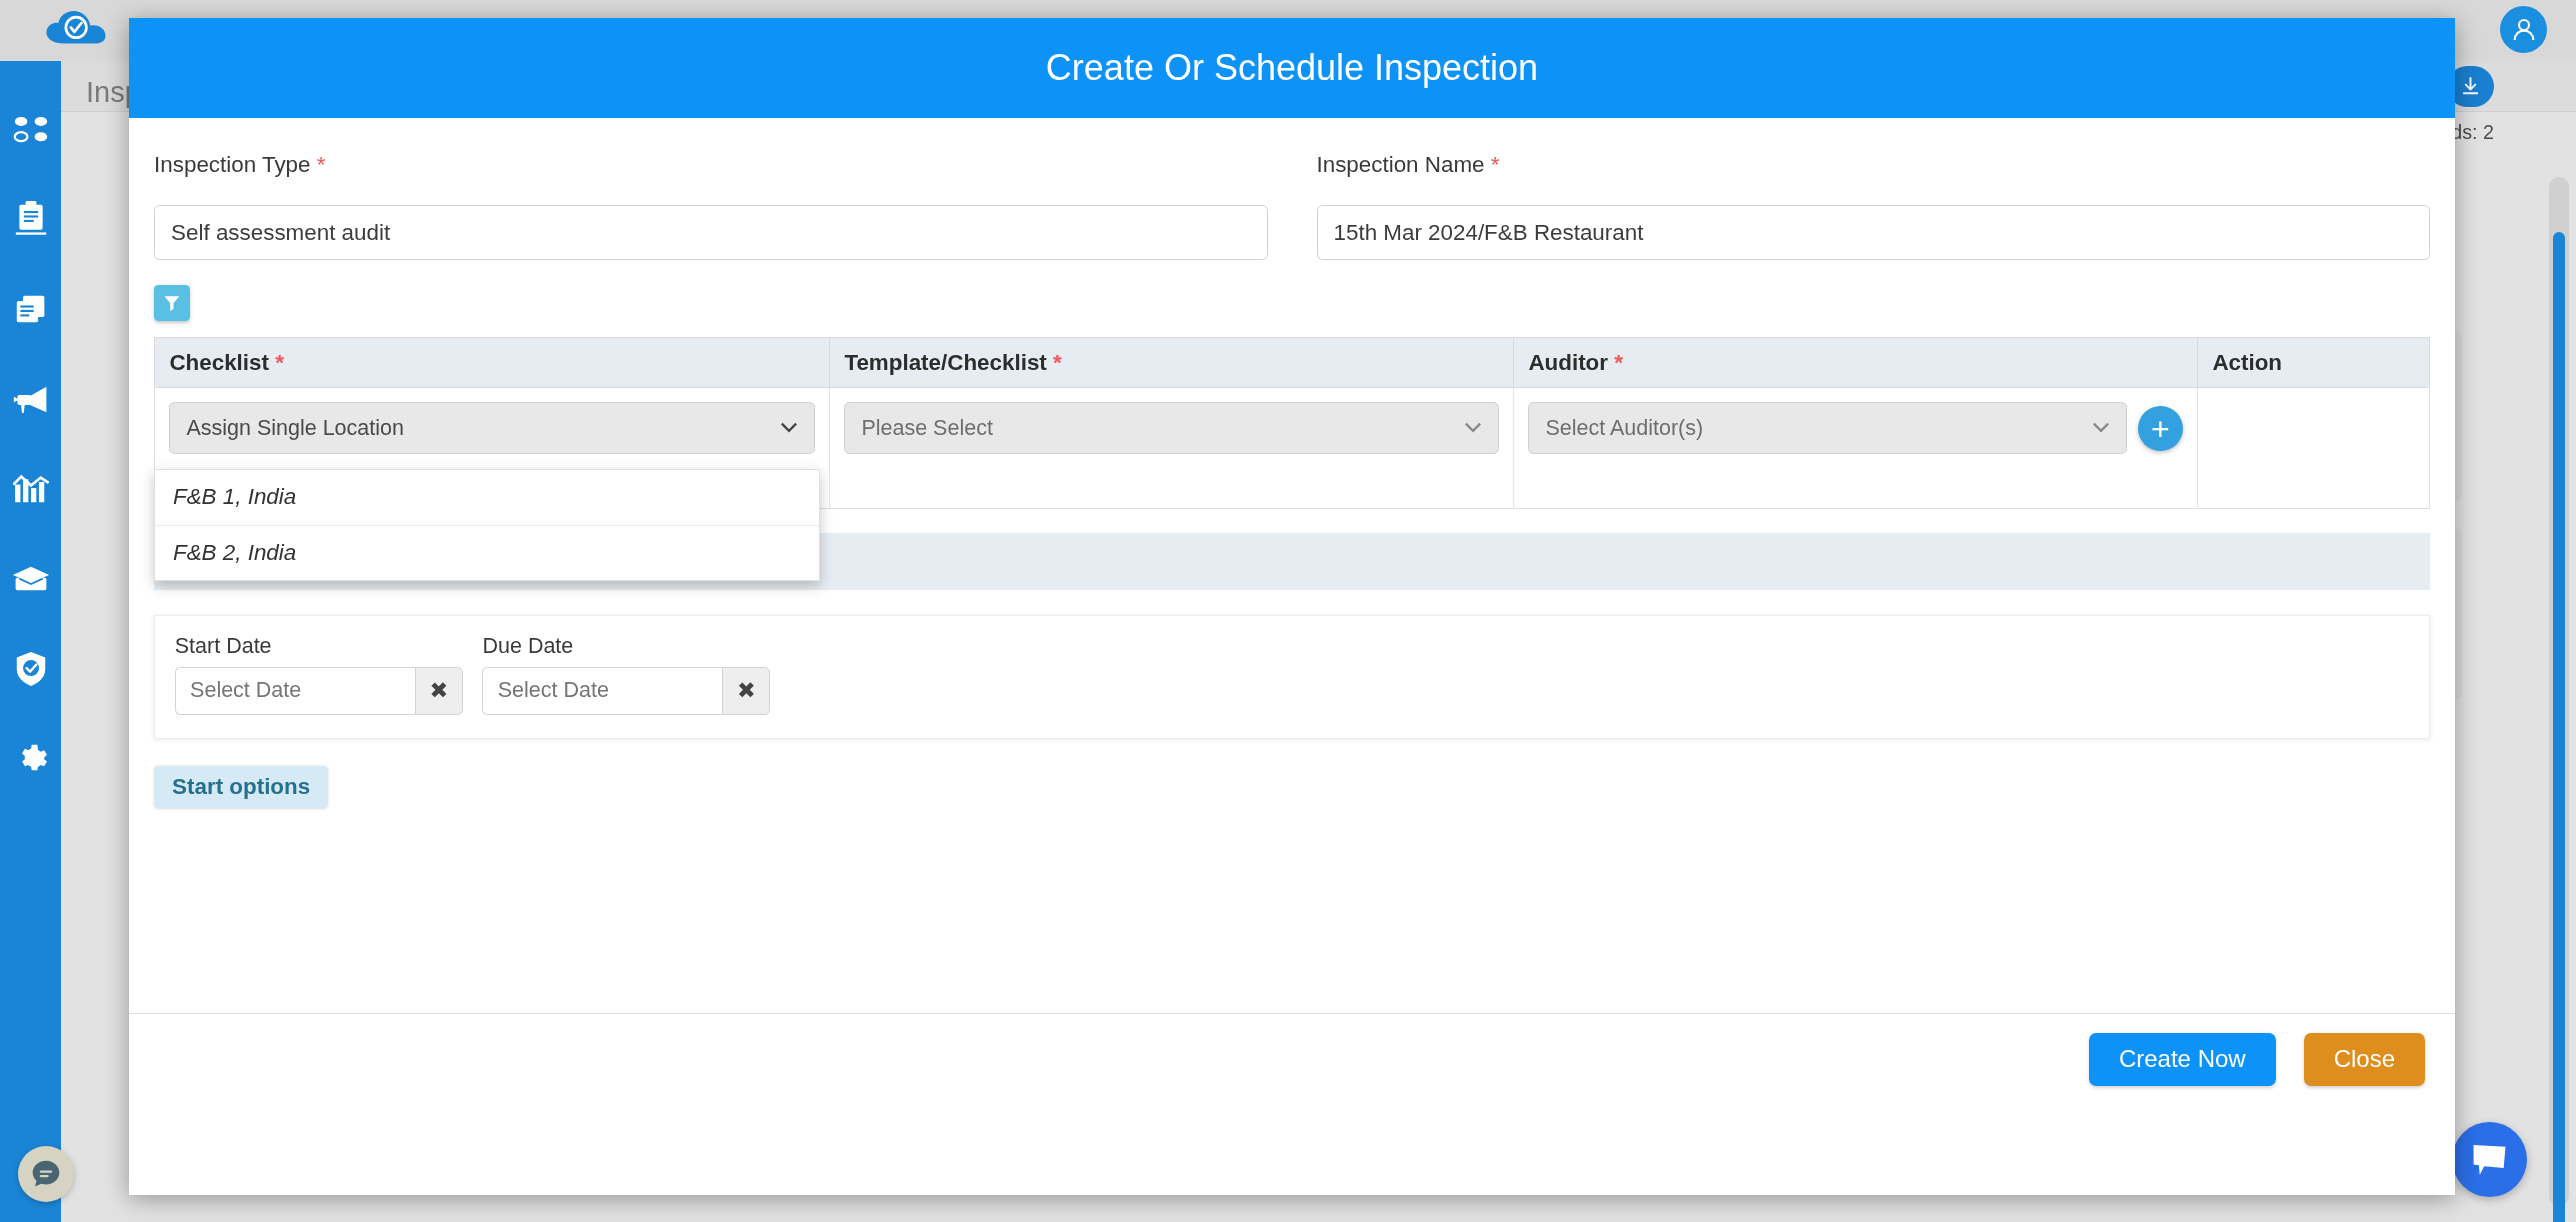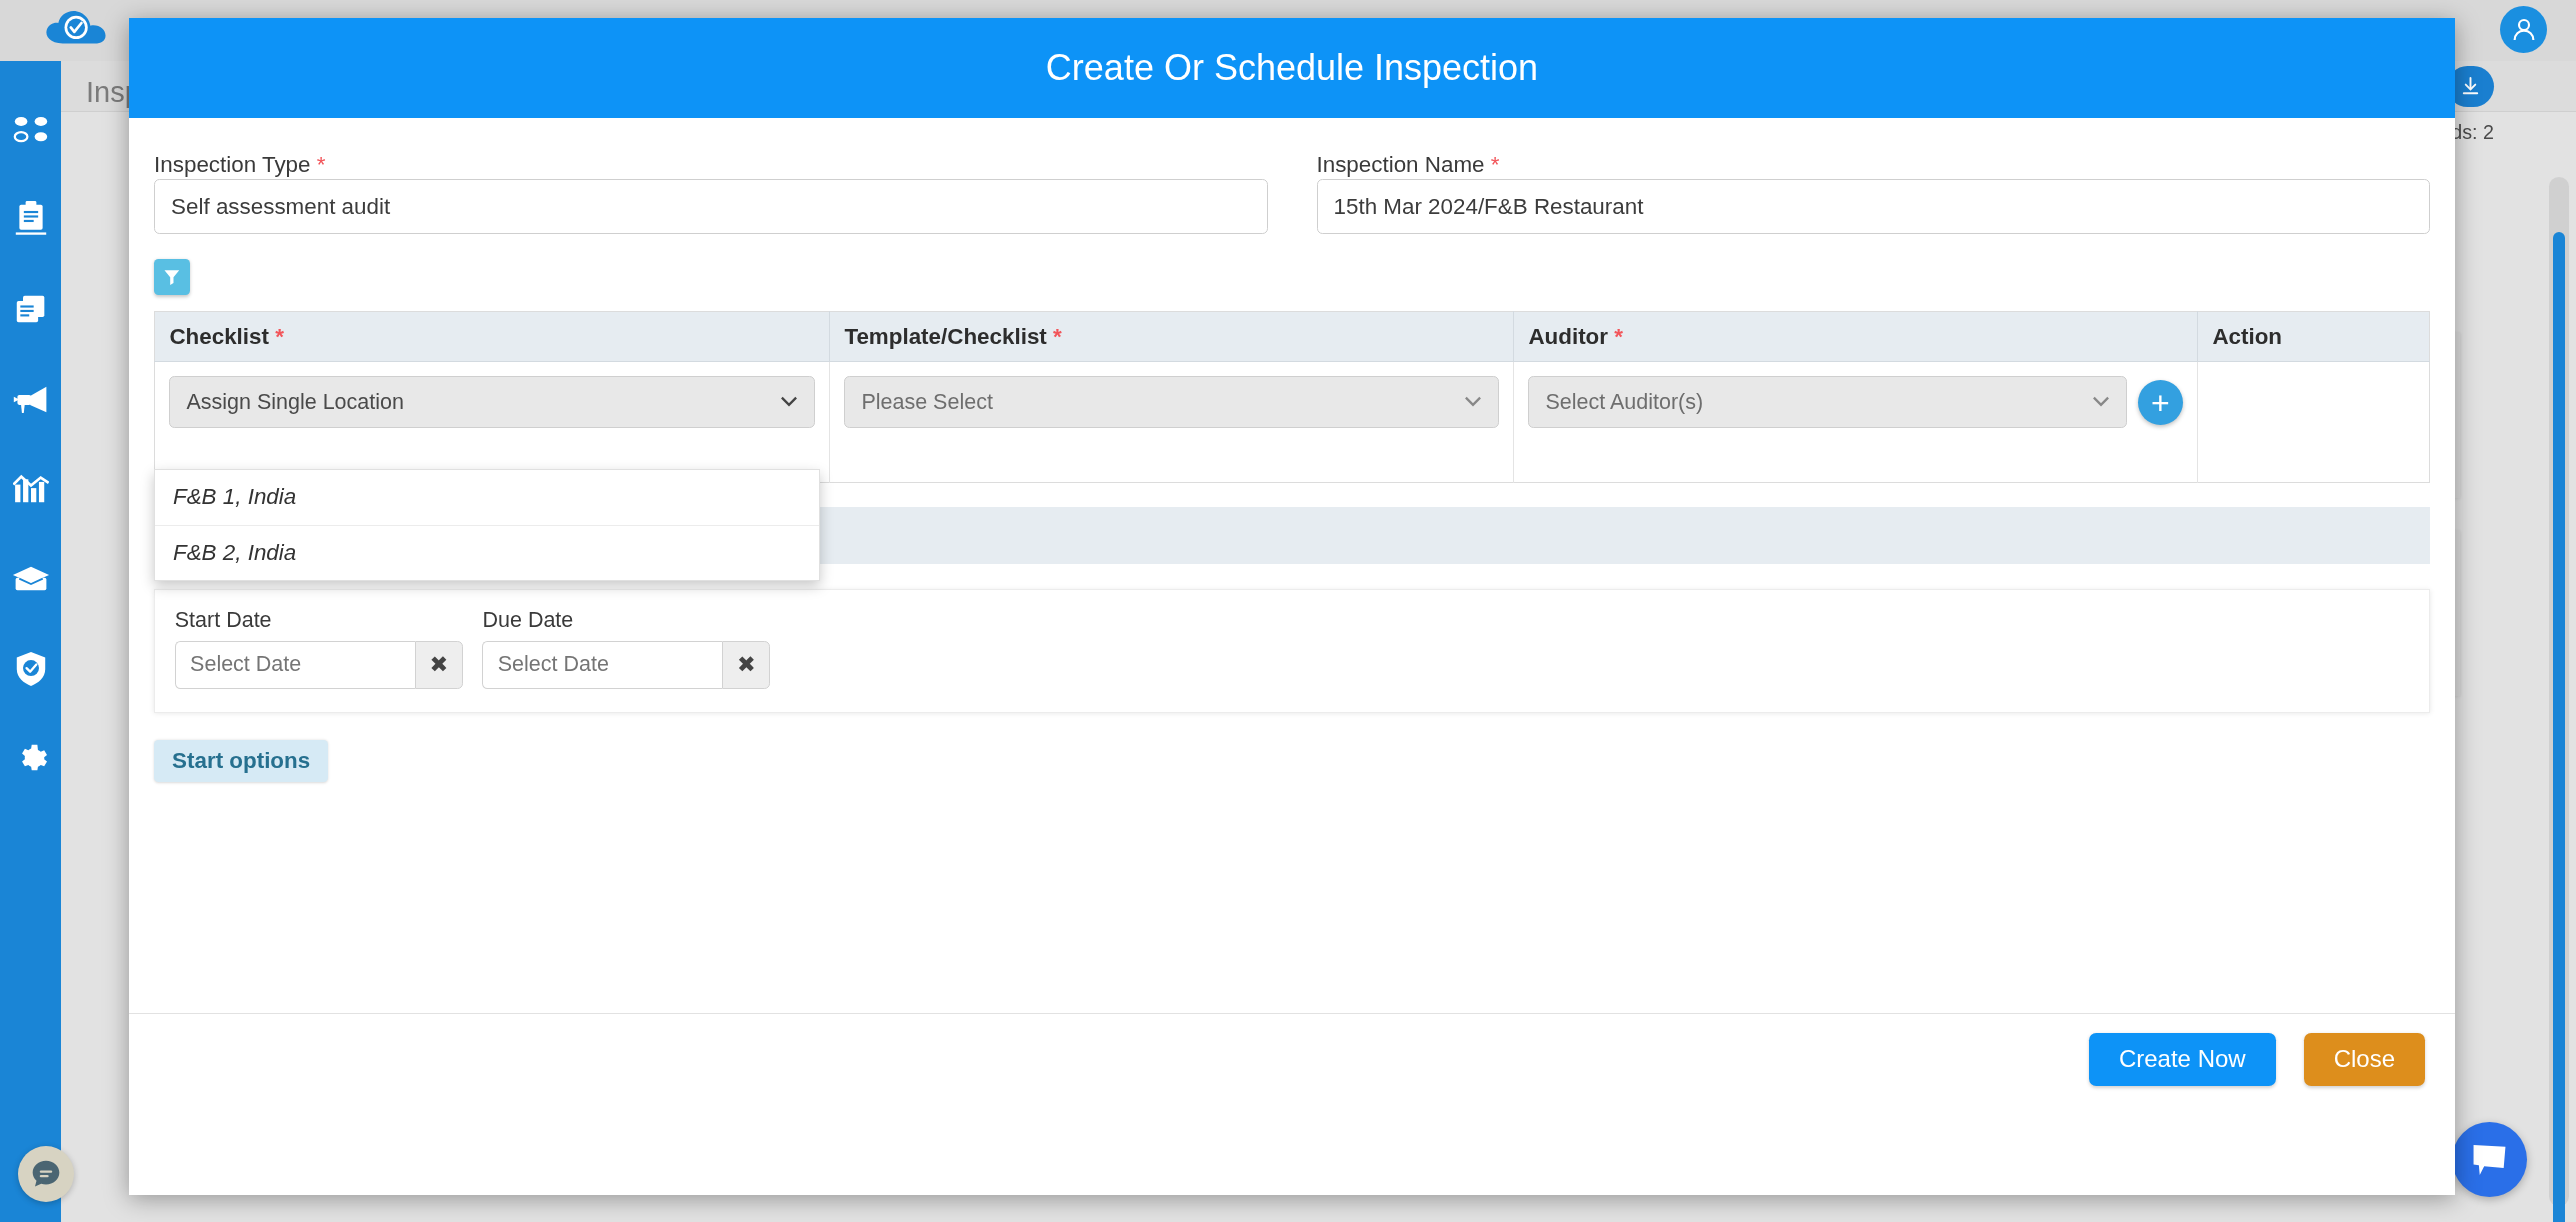--- a/index.html
+++ b/index.html
@@ -163,21 +163,21 @@
     font-family: "Liberation Sans", sans-serif;
     box-shadow: 0 1.8px 3.6px rgba(0,0,0,.18);
   }
   .btn-primary { background: #0d93f7; }
   .btn-warn { background: #dd8e1c; }
 
   
   .form-row { display: flex; gap: 49px; padding: 0 3.6px; }
   .form-col { flex: 1; }
   .flabel {
-    font-size: 22.4px; color: #3a3a3a; margin-bottom: 1px; display: block;
+    font-size: 22.4px; color: #3a3a3a; margin-bottom: 27px; display: block;
   }
   .req { color: #f2555a; }
   .fselect, .finput {
     width: 100%; height: 55px;
     border: 0.9px solid #cfcfcf; border-radius: 5.4px;
     background: #fff;
     font-size: 22.4px; color: #3c3c3c;
     padding: 0 16px;
     font-family: "Liberation Sans", sans-serif;
     appearance: none;

